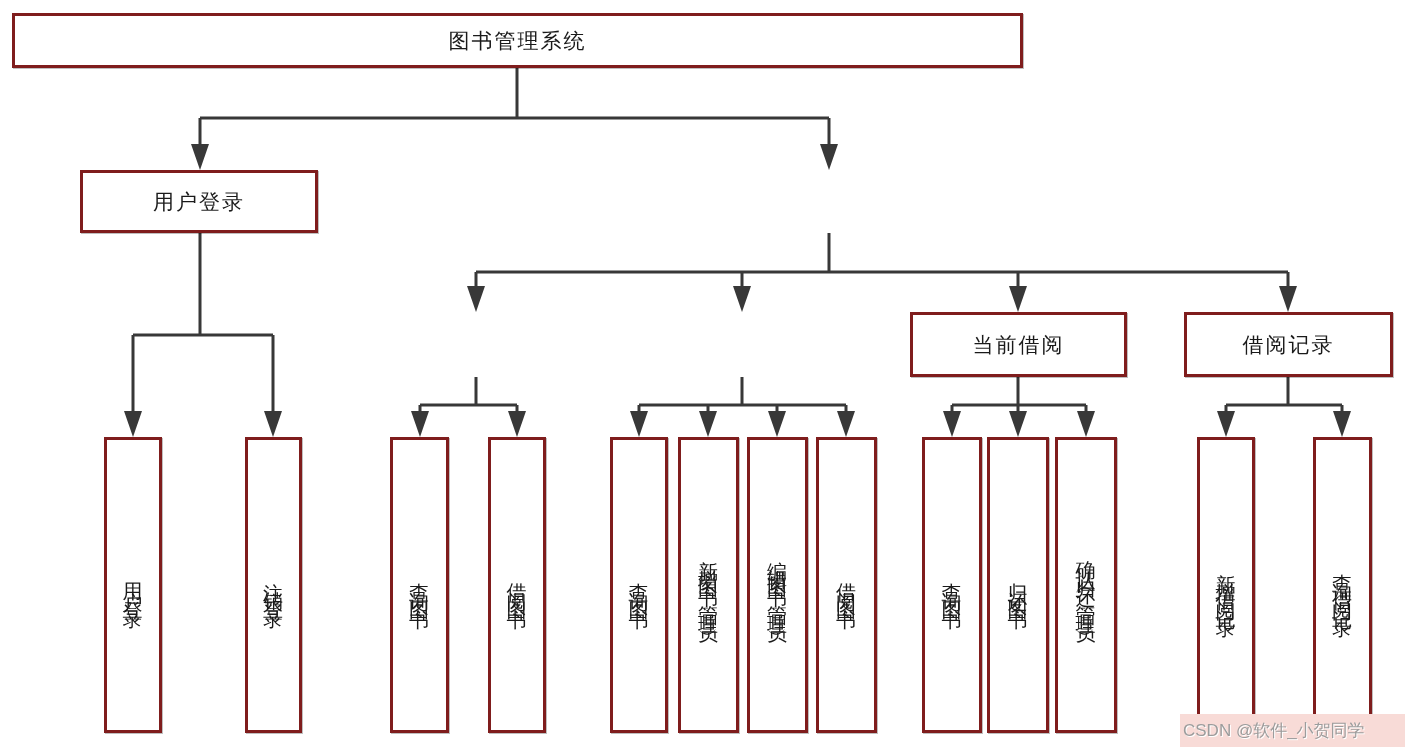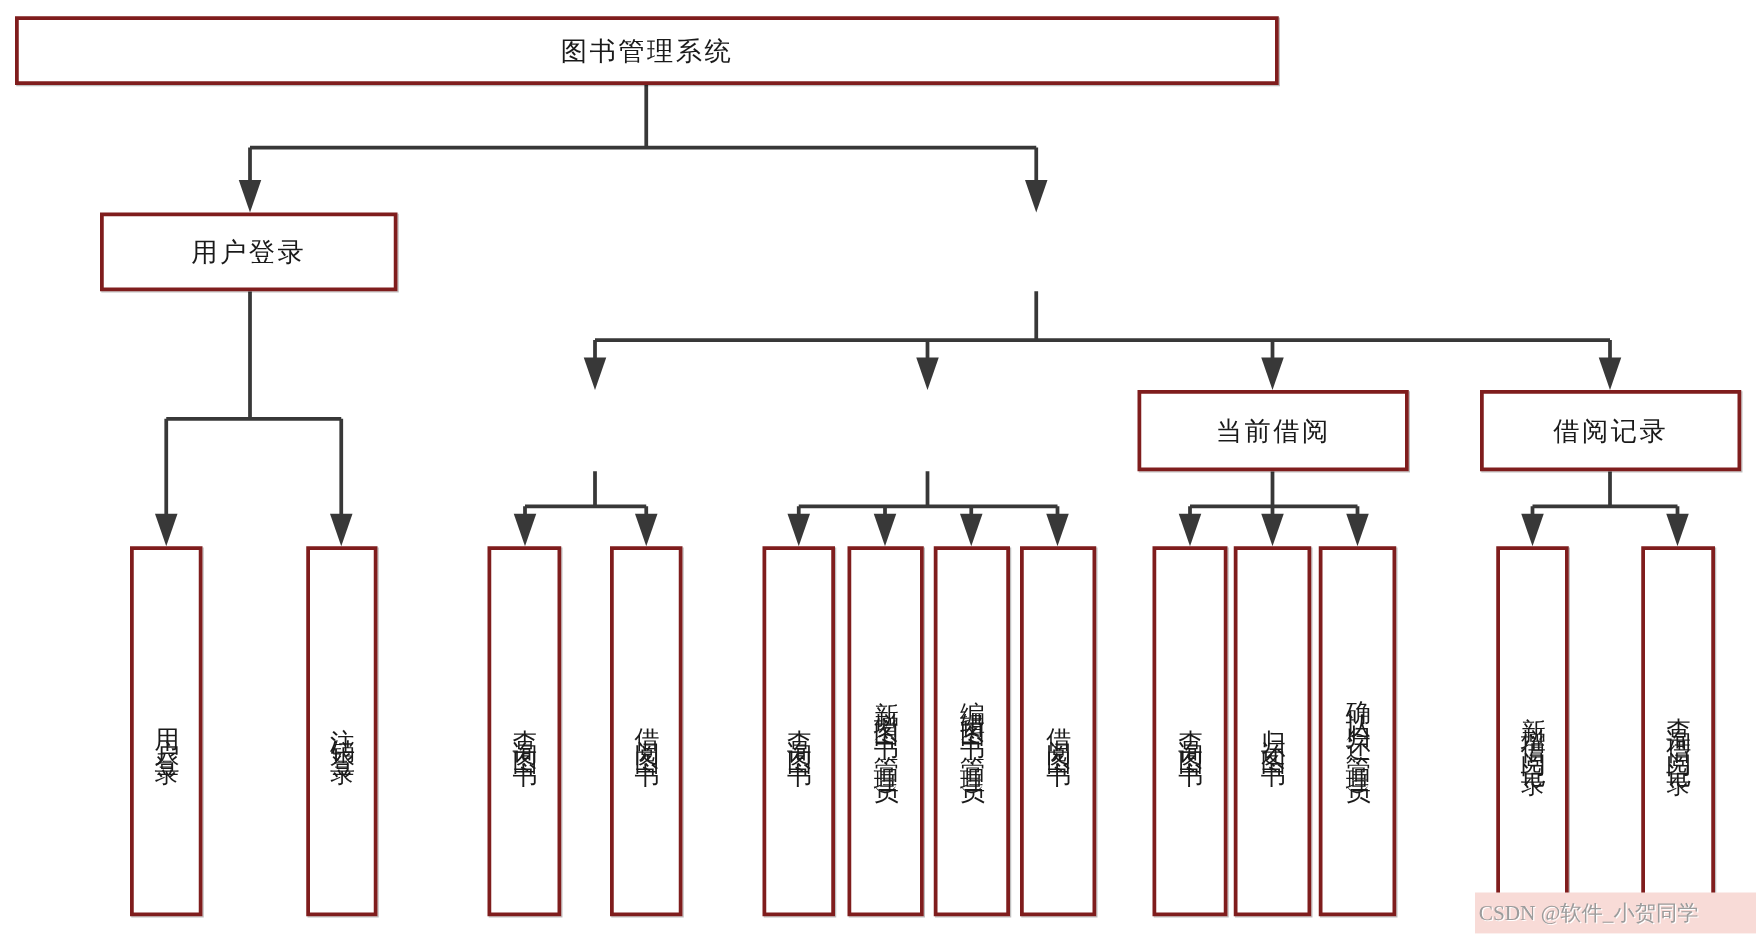--- a/index.html
+++ b/index.html
@@ -51,21 +51,20 @@
     align-items: center;
     justify-content: flex-start;
     padding-left: 3px;
     box-sizing: border-box;
   }
   #watermark span {
     color: #9c9c9c;
     font-size: 17px;
     white-space: nowrap;
     text-shadow: 1px 1px 0 #ffffff;
-    font-family: Liberation Serif, serif;
   }
 </style>
 </head>
 <body>
 
 <div id="stage">
 
   <svg id="connectors" viewBox="0 0 1405 747" xmlns="http://www.w3.org/2000/svg">
     <g stroke="#383838" stroke-width="3" fill="none">
 

